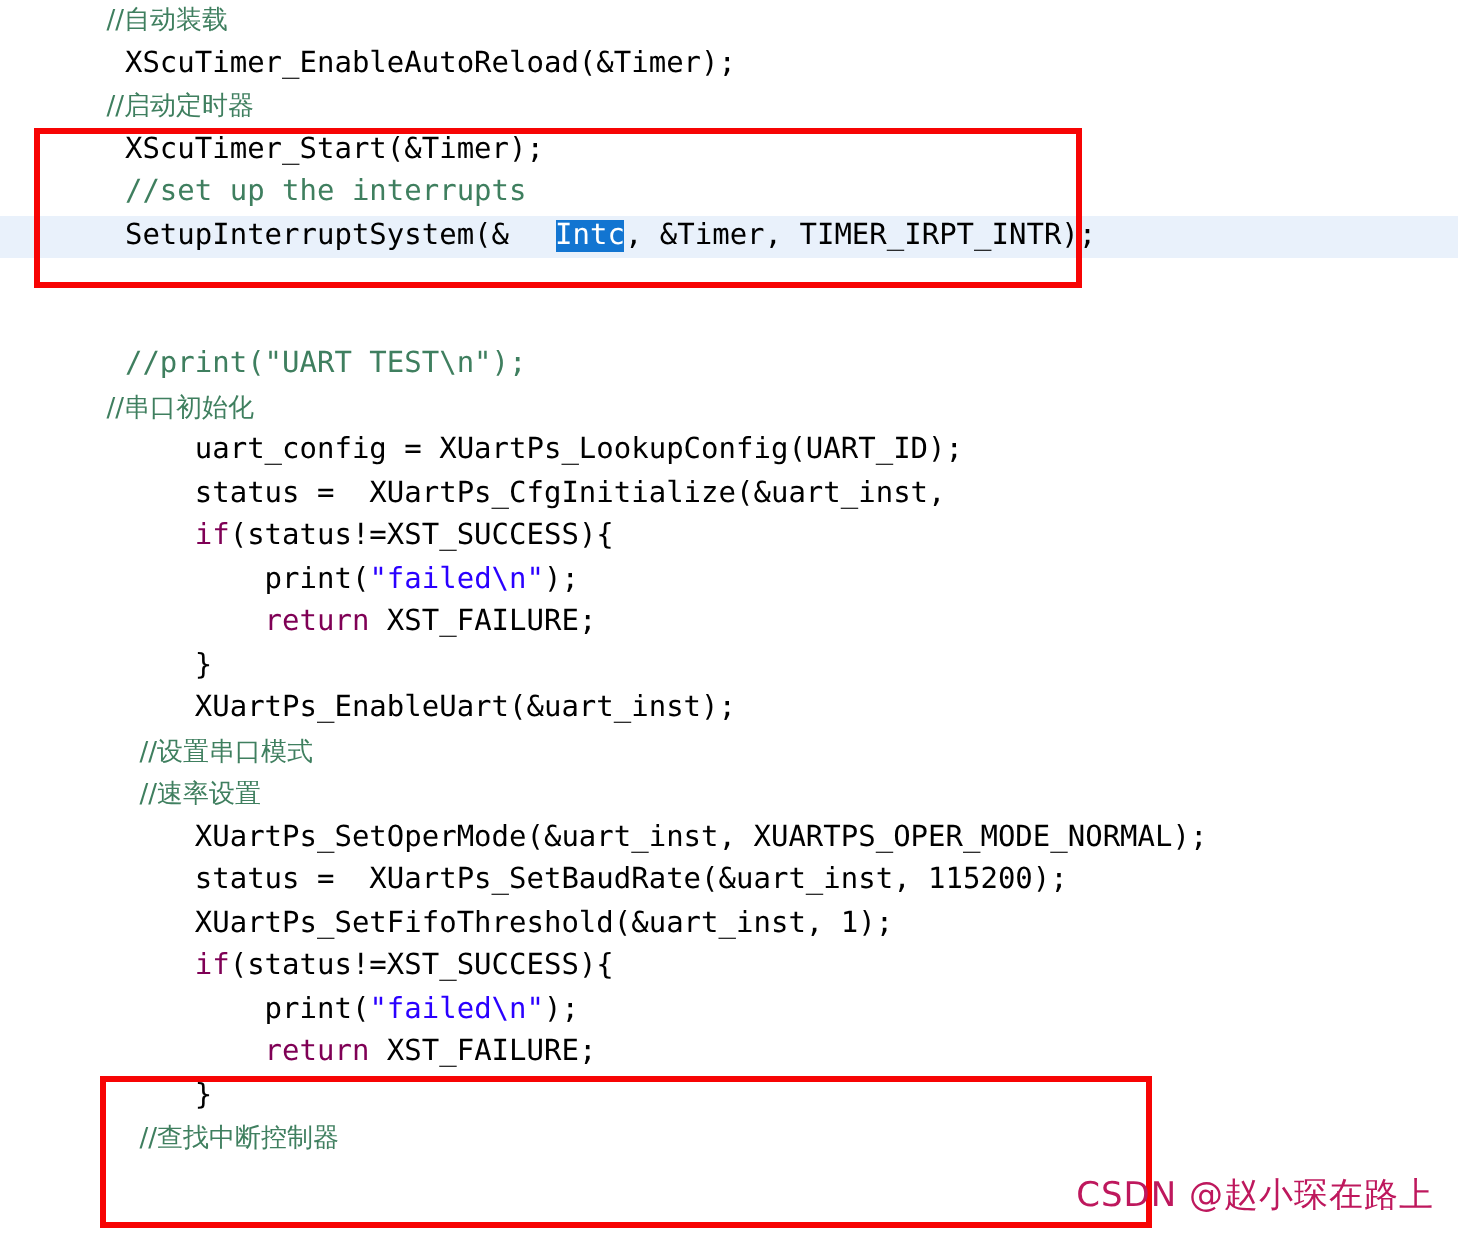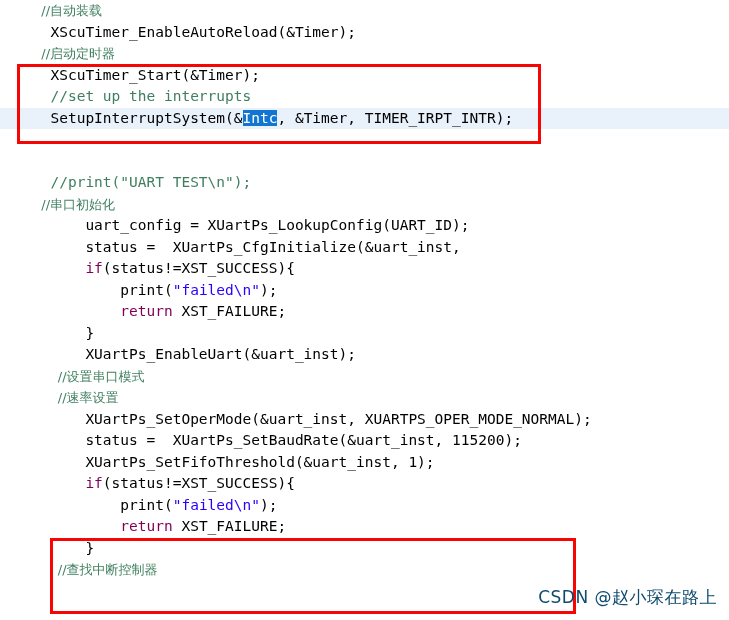--- a/index.html
+++ b/index.html
@@ -39,29 +39,29 @@
     font-family: "DejaVu Sans Mono", "Liberation Mono", monospace;
     letter-spacing: 0px;
   }
 
   .line.highlight {
     background: #e9f1fb;
   }
 
   .line .txt {
     display: inline-block;
-    padding-left: 33px;
+    padding-left: 45px;
   }
 
   
   .cmt    { color: #3f7f5f; }
   .kw     { color: #7f0055; font-weight: normal; }
   .str    { color: #2a00ff; }
   .fld    { color: #0000c0; }
-  .sel    { background: #1275d1; color: #ffffff; }
+  .sel    { background: #1275d1; color: #ffffff; margin-left: 23px; }
 
   
   .cjk {
     font-family: "DejaVu Sans", "Liberation Sans", sans-serif;
     font-size: 13px;
   }
 
   
   .redbox {
     position: absolute;
@@ -83,21 +83,21 @@
     top: 538px;
     width: 526px;
     height: 76px;
   }
 
   
   .watermark {
     position: absolute;
     right: 12px;
     bottom: 11px;
-    color: #0c4a6e;
+    color: #be185d;
     font-size: 17px;
     font-family: "DejaVu Sans", "Liberation Sans", sans-serif;
     white-space: nowrap;
     letter-spacing: 0.5px;
   }
 </style>
 </head>
 <body>
 
 <div id="editor">

